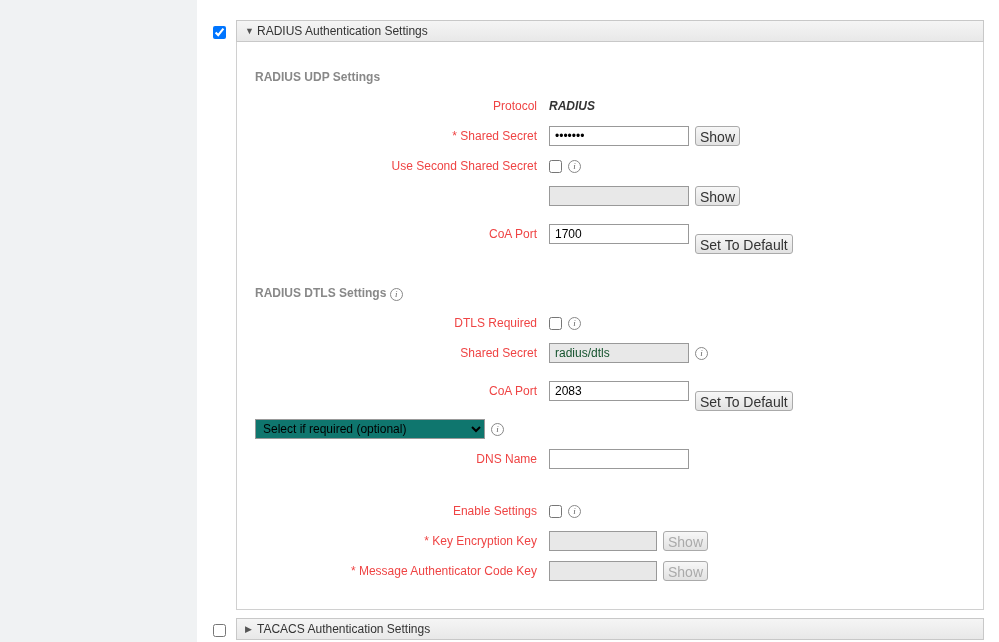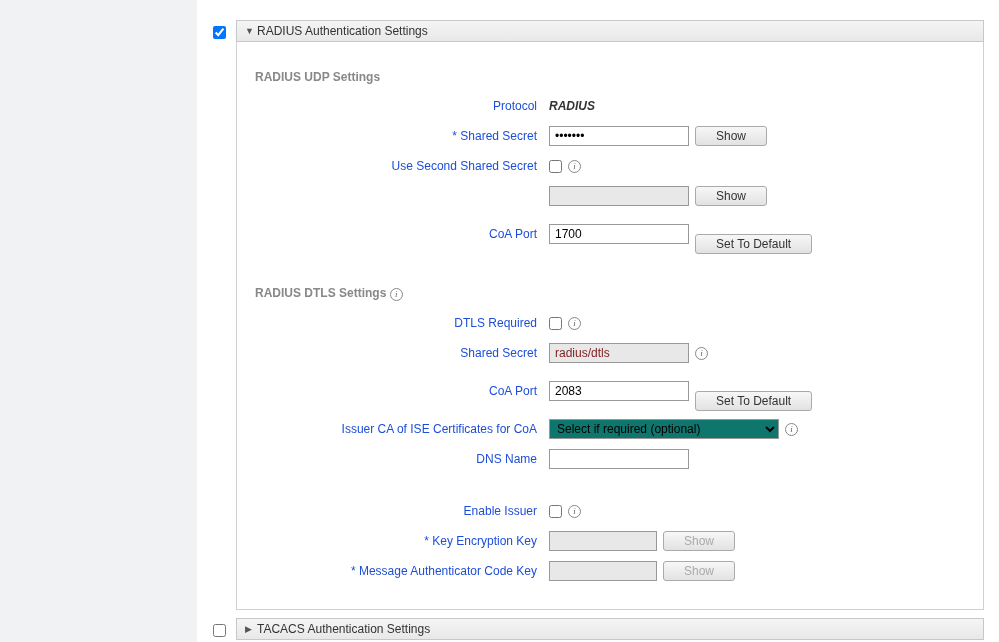--- a/index.html
+++ b/index.html
@@ -79,21 +79,21 @@
     .form-row {
       display: flex;
       align-items: center;
       margin-bottom: 6px;
       min-height: 24px;
     }
     .form-label {
       width: 294px;
       text-align: right;
       padding-right: 12px;
-      color: #1d4ed8;
+      color: #ef4444;
       font-size: 12px;
     }
     .form-value {
       display: flex;
       align-items: center;
       gap: 6px;
     }
     .bold-text {
       font-weight: bold;
       font-style: italic;
@@ -101,27 +101,27 @@
     input[type="text"], input[type="password"] {
       height: 20px;
       border: 1px solid #999;
       padding: 1px 5px;
       font-size: 12px;
       font-family: Arial, Helvetica, sans-serif;
       background: #fff;
     }
     input[type="text"]:disabled, input[type="password"]:disabled {
       background: #e8e8e8;
-      color: #7f1d1d;
+      color: #14532d;
     }
     .w140 { width: 140px; }
     .w230 { width: 230px; }
     .btn {
-      font-size: 12px;
-      padding: 2px 20px;
+      font-size: 14px;
+      padding: 2px 4px;
       background: linear-gradient(to bottom, #f7f7f7, #e2e2e2);
       border: 1px solid #aaa;
       border-radius: 3px;
       cursor: pointer;
       color: #333;
       height: 20px;
     }
     .btn:disabled {
       color: #aaa;
       cursor: default;
@@ -252,41 +252,40 @@
 
         <div class="form-row">
           <div class="form-label">CoA Port</div>
           <div class="form-value">
             <input type="text" class="w140" value="2083" style="">
             <button class="btn btn-wide">Set To Default</button>
           </div>
         </div>
 
         <div class="form-row">
-          <div class="form-label">Issuer CA of ISE Certificates for CoA</div>
           <div class="form-value">
             <select class="w230">
               <option>Select if required (optional)</option>
             </select>
             <span class="info-icon">i</span>
           </div>
         </div>
 
         <div class="form-row">
           <div class="form-label">DNS Name</div>
           <div class="form-value">
             <input type="text" class="w140" value="" style="">
           </div>
         </div>
 
         <div class="spacer-group"></div>
 
 
         <div class="form-row" style="margin-top:4px;">
-          <div class="form-label">Enable Issuer</div>
+          <div class="form-label">Enable Settings</div>
           <div class="form-value">
             <input type="checkbox" style="">
             <span class="info-icon">i</span>
           </div>
         </div>
 
         <div class="form-row">
           <div class="form-label">*  Key Encryption Key</div>
           <div class="form-value">
             <input type="text" disabled="" style="width: 108px;" value="">

